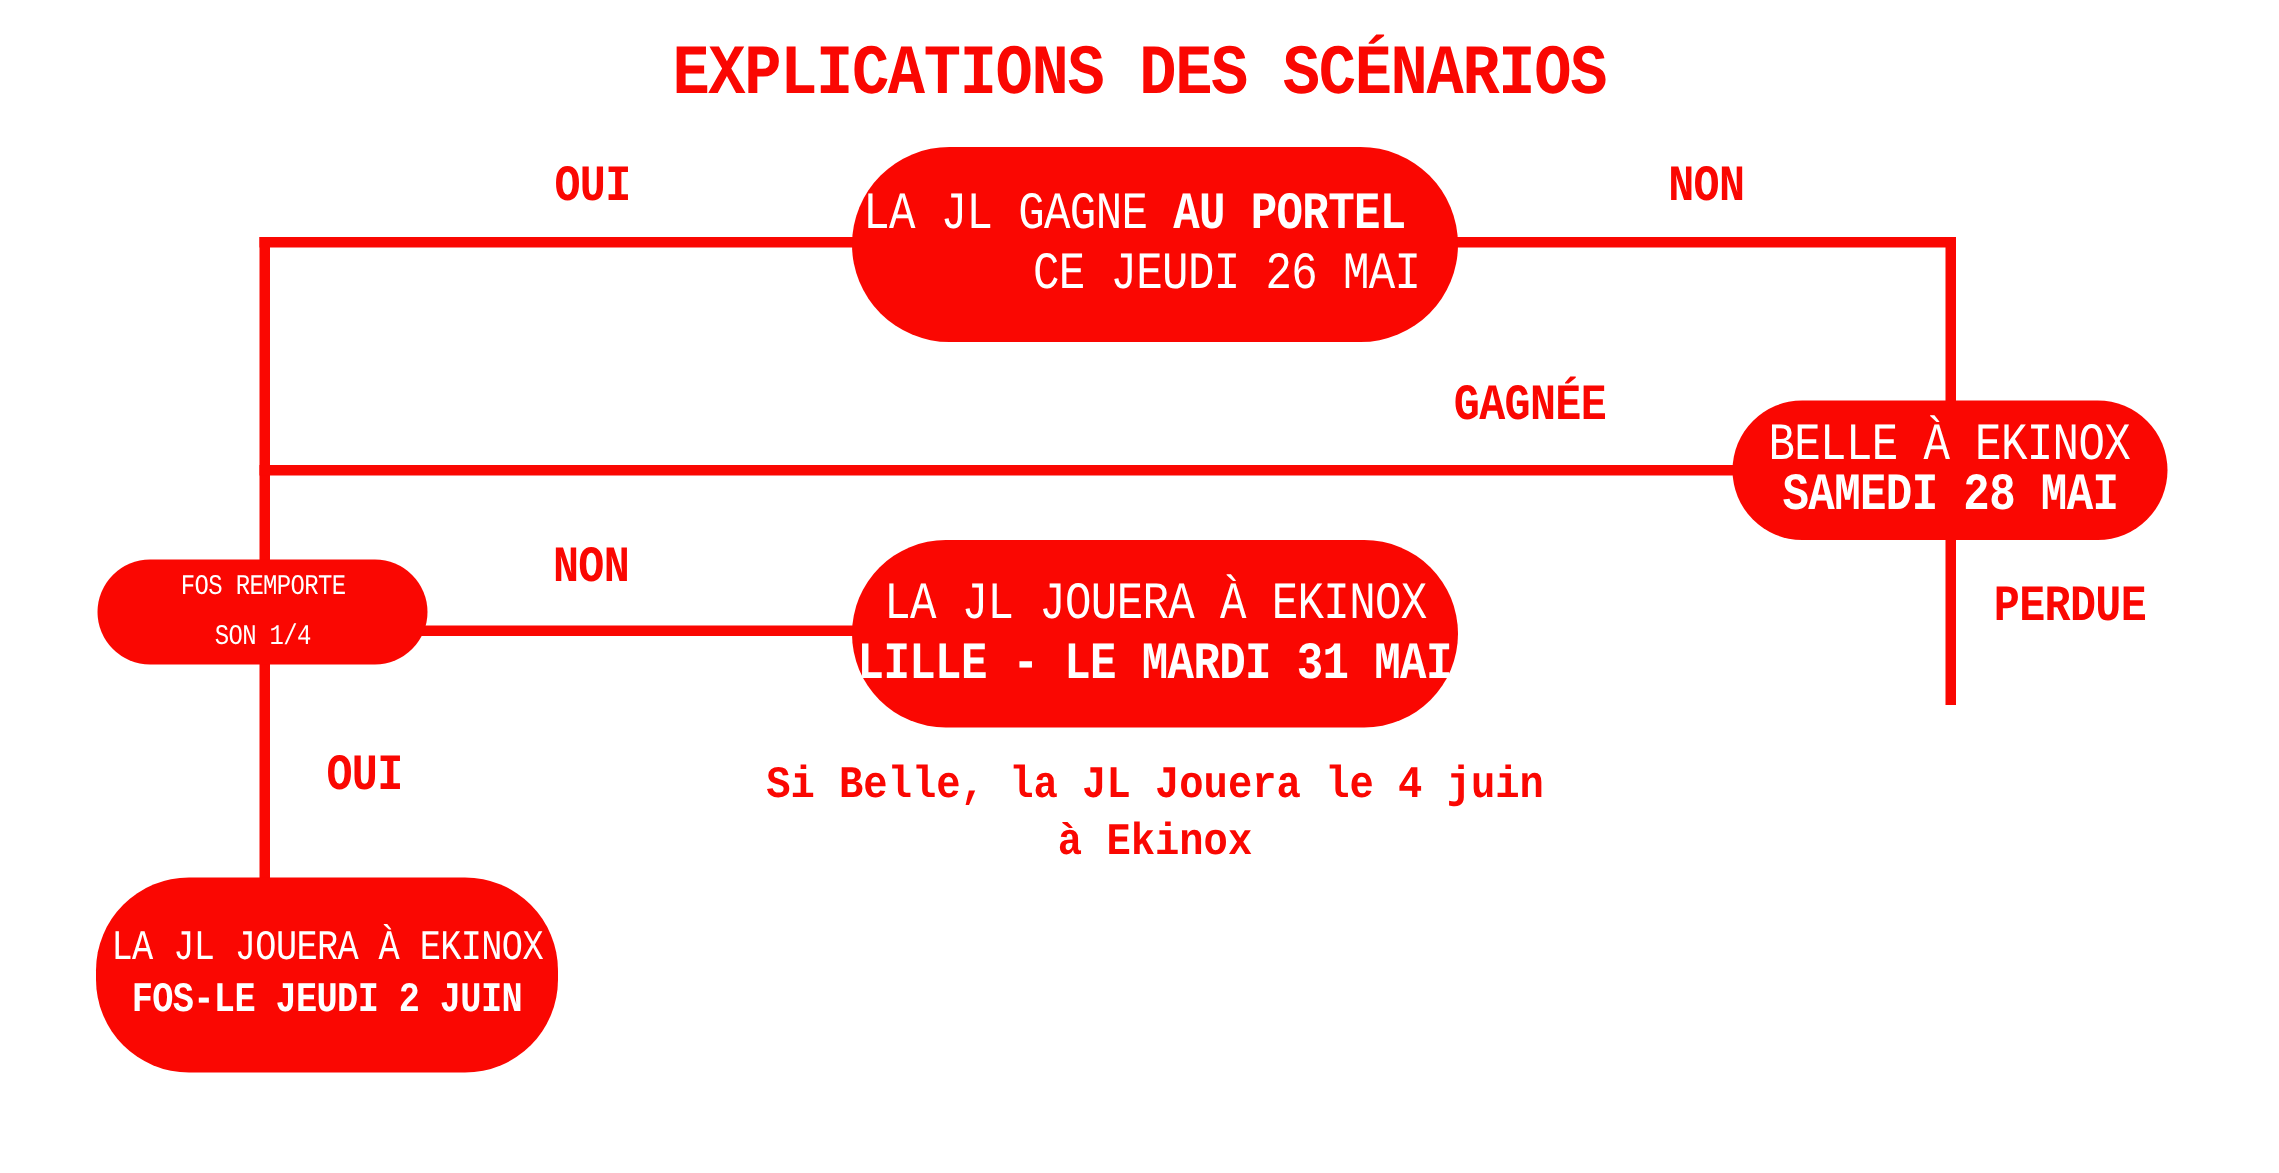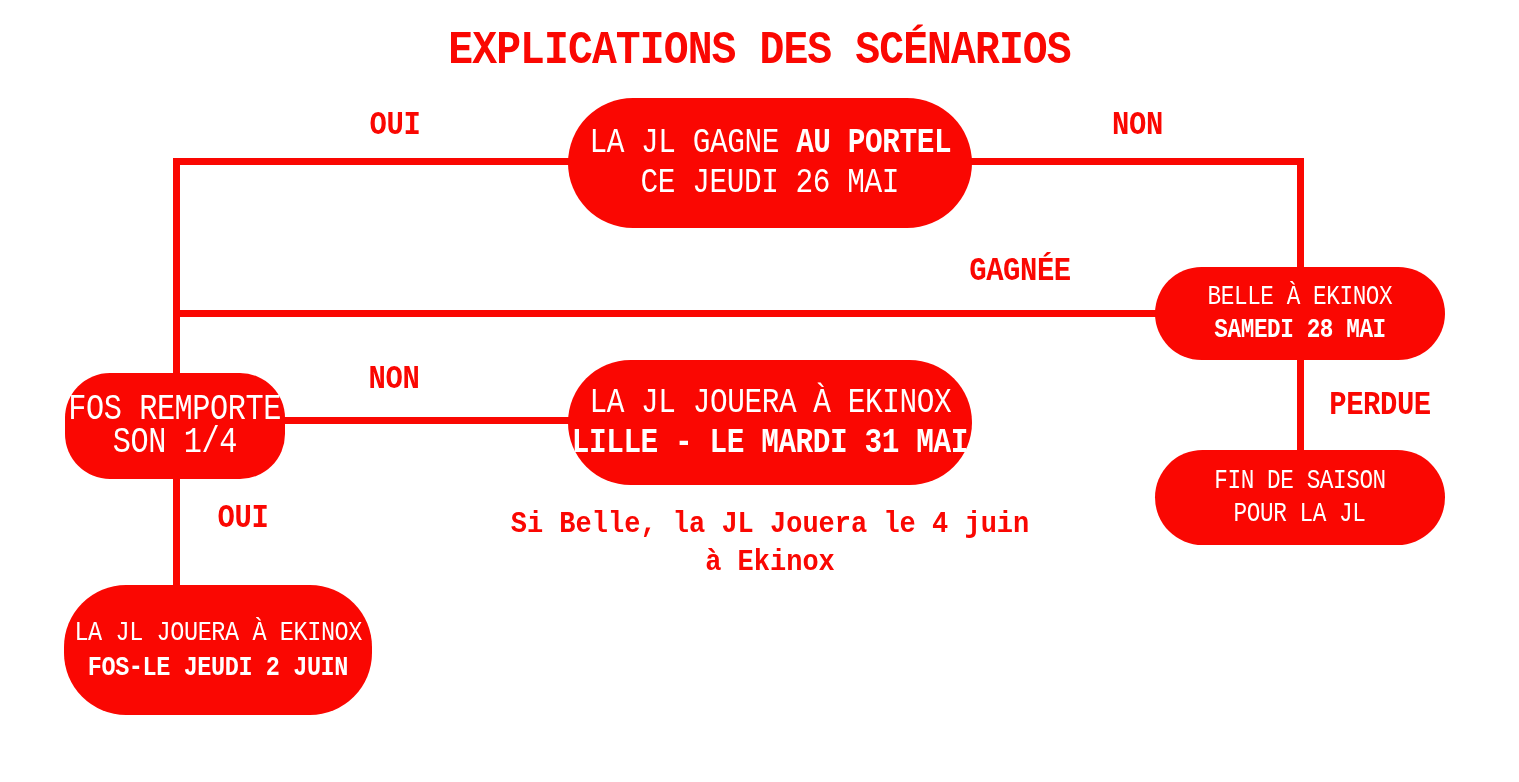--- a/index.html
+++ b/index.html
@@ -67,23 +67,23 @@
     text-align: center;
   }
   .node .nl {
     transform: scaleX(0.84);
     white-space: nowrap;
     letter-spacing: -0.5px;
   }
   .light { font-weight: normal; }
   .bold  { font-weight: bold; }
 
-  #nd-portel { left: 568px;  top: 98px;  width: 404px; height: 130px; border-radius: 65px; font-size: 35px; line-height: 40px; }
-  #nd-belle  { left: 1155px; top: 267px; width: 290px; height: 93px;  border-radius: 47px; font-size: 27px; line-height: 33px; }
-  #nd-fos    { left: 65px;   top: 373px; width: 220px; height: 106px;  border-radius: 45px; font-size: 36px; line-height: 33px; }
+  #nd-portel { left: 568px;  top: 98px;  width: 404px; height: 130px; border-radius: 65px; font-size: 35px; line-height: 40px; align-items: flex-end; }
+  #nd-belle  { left: 1155px; top: 267px; width: 290px; height: 93px;  border-radius: 47px; font-size: 35px; line-height: 33px; }
+  #nd-fos    { left: 65px;   top: 373px; width: 220px; height: 70px;  border-radius: 45px; font-size: 19px; line-height: 33px; }
   #nd-lille  { left: 568px;  top: 360px; width: 404px; height: 125px; border-radius: 63px; font-size: 35px; line-height: 40px; }
   #nd-fin    { left: 1155px; top: 450px; width: 290px; height: 95px;  border-radius: 48px; font-size: 27px; line-height: 33px; }
   #nd-fos2   { left: 64px;   top: 585px; width: 308px; height: 130px; border-radius: 62px; font-size: 28px; line-height: 35px; }
 
   
   .note {
     position: absolute;
     left: 470px; top: 505px; width: 600px;
     text-align: center;
     color: var(--red);
@@ -126,24 +126,20 @@
   <div class="node" id="nd-fos">
     <div class="nl light">FOS REMPORTE</div>
     <div class="nl light">SON 1/4</div>
   </div>
 
   <div class="node" id="nd-lille">
     <div class="nl light">LA JL JOUERA À EKINOX</div>
     <div class="nl bold">LILLE - LE MARDI 31 MAI</div>
   </div>
 
-  <div class="node" id="nd-fin">
-    <div class="nl light">FIN DE SAISON</div>
-    <div class="nl light">POUR LA JL</div>
-  </div>
 
   <div class="node" id="nd-fos2">
     <div class="nl light">LA JL JOUERA À EKINOX</div>
     <div class="nl bold">FOS-LE JEUDI 2 JUIN</div>
   </div>
 
   <div class="note">
     <div>Si Belle, la JL Jouera le 4 juin</div>
     <div>à Ekinox</div>
   </div>

